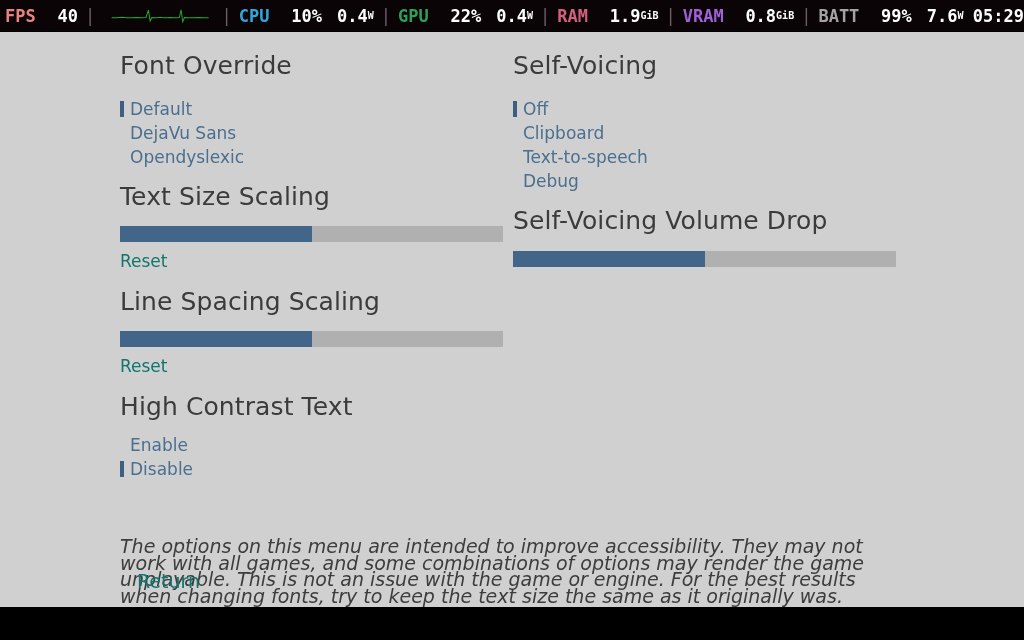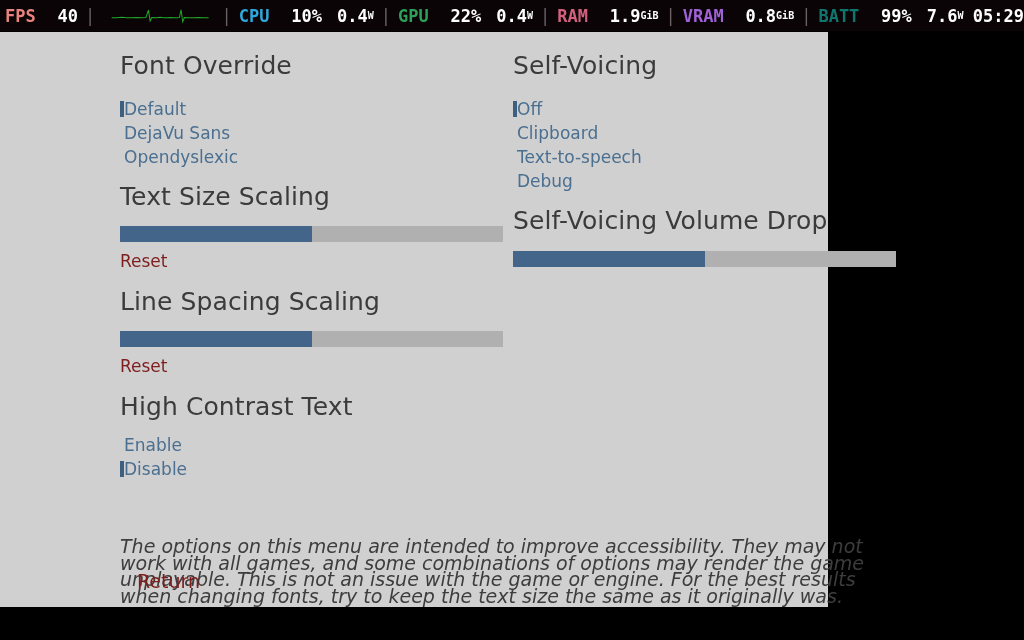--- a/index.html
+++ b/index.html
@@ -43,21 +43,21 @@
   #frametime-graph {
     display: block;
     margin: 0 4px 0 8px;
   }
 
   
   #panel {
     position: absolute;
     left: 0;
     top: 32px;
-    width: 828px;
+    width: 1024px;
     height: 575px;
     background: #d0d0d0;
   }
 
   .column { position: absolute; }
   #col-left  { left: 120px; top: 0px;  width: 390px; }
   #col-right { left: 513px; top: 0px;  width: 400px; }
 
   h2.section-title {
     margin: 0;
@@ -72,21 +72,21 @@
     list-style: none;
     margin: 0;
     padding: 0;
   }
   ul.choice-list li {
     position: relative;
     font-size: 17px;
     color: #4a6f90;
     line-height: 24px;
     height: 24px;
-    padding-left: 4px;
+    padding-left: 10px;
   }
   .sel-marker {
     position: absolute;
     left: 0px;
     top: 4px;
     width: 4px;
     height: 16px;
     background: #3d5f80;
   }
 
@@ -97,21 +97,21 @@
   }
   .slider .fill {
     position: absolute;
     left: 0; top: 0; bottom: 0;
     background: #426589;
   }
 
   a.menu-link {
     display: inline-block;
     font-size: 17px;
-    color: #7f1d1d;
+    color: #0f766e;
     text-decoration: none;
     line-height: 22px;
   }
 
   #help-text {
     position: absolute;
     left: 120px;
     top: 487px;
     width: 755px;
     font-size: 19px;
@@ -163,21 +163,21 @@
   <span class="hud-val">1.9</span>
     <span class="hud-unit">GiB</span>
   <span class="hud-sep">|</span>
 
   <span class="hud-label" style="color:#a060d8">VRAM</span>
   <span class="hud-gap-l"></span>
   <span class="hud-val">0.8</span>
     <span class="hud-unit">GiB</span>
   <span class="hud-sep">|</span>
 
-  <span class="hud-label" style="color:#0f766e">BATT</span>
+  <span class="hud-label" style="color:#a3a3a3">BATT</span>
   <span class="hud-gap-l"></span>
   <span class="hud-val">99%</span>
   <span class="hud-gap-m"></span>
   <span class="hud-val">7.6</span>
     <span class="hud-unit">W</span>
   <span class="hud-gap-s"></span>
   <span class="hud-val">05:29</span>
 </div>
 
 <div id="panel">

